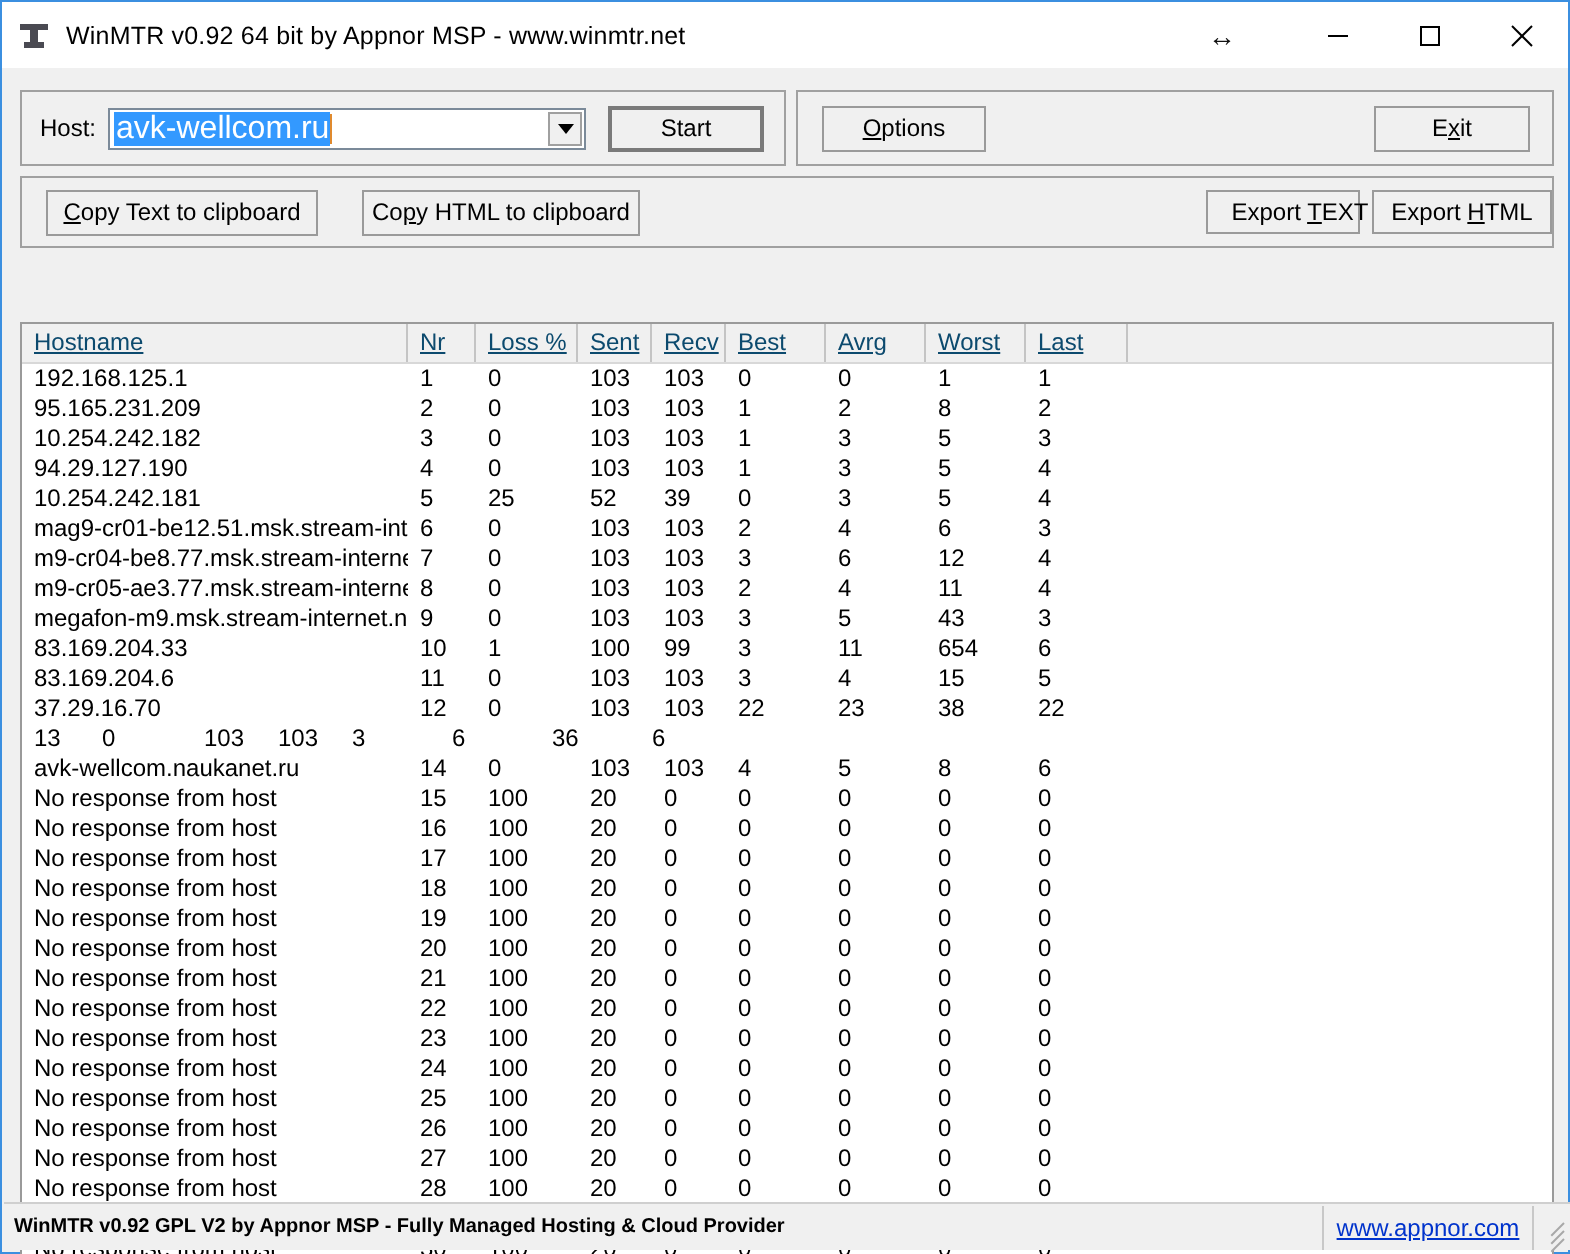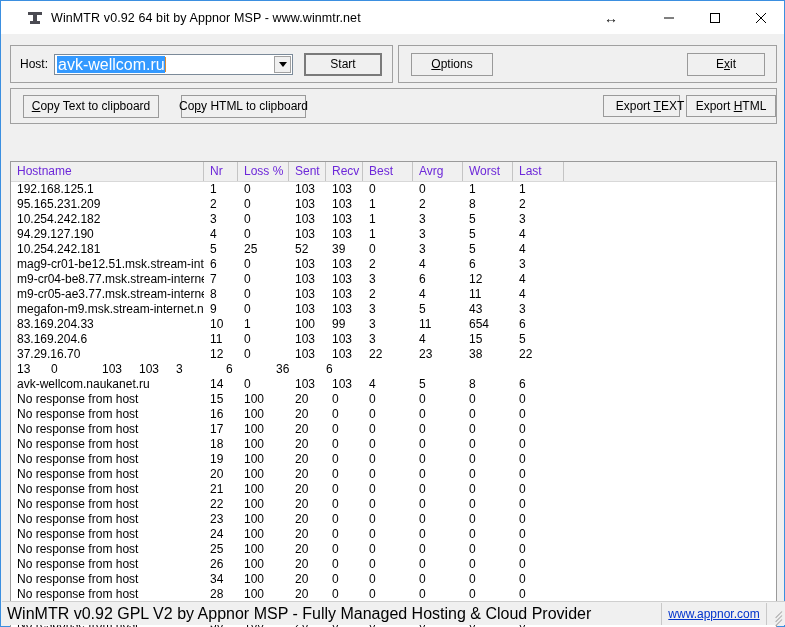--- a/index.html
+++ b/index.html
@@ -25,21 +25,20 @@
   }
 
   
   .titlebar {
     height: 33px;
     background: #ffffff;
     display: flex;
     align-items: center;
     flex: 0 0 auto;
     position: relative;
-    padding-left: 18px;
   }
   .app-icon {
     width: 16px; height: 16px;
     margin-left: 8px; margin-right: 8px;
     position: relative;
     flex: 0 0 auto;
   }
   .app-icon .bar {
     position: absolute;
     background: #4a4a52;
@@ -163,21 +162,21 @@
   
   .row2 {
     position: absolute;
     left: 9px; top: 54px;
     width: 767px; height: 36px;
     box-sizing: border-box;
     display: flex;
     align-items: center;
   }
   .btn-copytext { width: 136px; height: 23px; margin-left: 12px; }
-  .btn-copyhtml { width: 125px; height: 23px; margin-left: 22px; }
+  .btn-copyhtml { width: 139px; height: 23px; margin-left: 22px; }
   .btn-exporttext { width: 77px; height: 22px; margin-left: auto; padding-left: 17px; }
   .btn-exporthtml { width: 90px; height: 22px; margin-left: 6px; }
   .u { text-decoration: underline; }
 
   
   .listview {
     position: absolute;
     left: 9px; top: 127px;
     width: 767px; height: 472px;
     border: 1px solid #9a9a9a;
@@ -192,23 +191,24 @@
     border-bottom: 1px solid #d8d8d8;
     box-sizing: border-box;
   }
   .hcell {
     box-sizing: border-box;
     border-right: 1px solid #c4c4c4;
     background: #f0f0f0;
     font-size: 12px;
     line-height: 19px;
     padding-left: 6px;
-    color: #6d28d9;
+    color: #0c4a6e;
     white-space: nowrap;
     overflow: hidden;
+    text-decoration: underline;
   }
   .hcell.filler { border-right: none; flex: 1 1 auto; }
 
   .lv-body {
     position: relative;
     background: #ffffff;
     height: 450px;
   }
   .lv-row {
     display: flex;
@@ -241,27 +241,28 @@
     left: 1px; bottom: 1px;
     width: 783px; height: 24px;
     background: #f0f0f0;
     border-top: 1px solid #cfcfcf;
     box-sizing: border-box;
     display: flex;
     align-items: center;
   }
   .status-main {
     flex: 1 1 auto;
-    font-size: 16px;
+    font-size: 10px;
     padding-left: 5px;
     border-right: 1px solid #c8c8c8;
     height: 22px;
     line-height: 22px;
     white-space: nowrap;
     overflow: hidden;
+    font-weight: bold;
   }
   .status-link {
     width: 104px;
     height: 22px;
     line-height: 22px;
     text-align: center;
     color: #0033cc;
     text-decoration: underline;
     font-size: 12px;
     border-right: 1px solid #c8c8c8;
@@ -650,21 +651,21 @@
             <div class="cell c-loss">100</div>
             <div class="cell c-sent">20</div>
             <div class="cell c-recv">0</div>
             <div class="cell c-best">0</div>
             <div class="cell c-avrg">0</div>
             <div class="cell c-worst">0</div>
             <div class="cell c-last">0</div>
           </div>
           <div class="lv-row">
             <div class="cell c-host">No response from host</div>
-            <div class="cell c-nr">34</div>
+            <div class="cell c-nr">27</div>
             <div class="cell c-loss">100</div>
             <div class="cell c-sent">20</div>
             <div class="cell c-recv">0</div>
             <div class="cell c-best">0</div>
             <div class="cell c-avrg">0</div>
             <div class="cell c-worst">0</div>
             <div class="cell c-last">0</div>
           </div>
           <div class="lv-row">
             <div class="cell c-host">No response from host</div>

